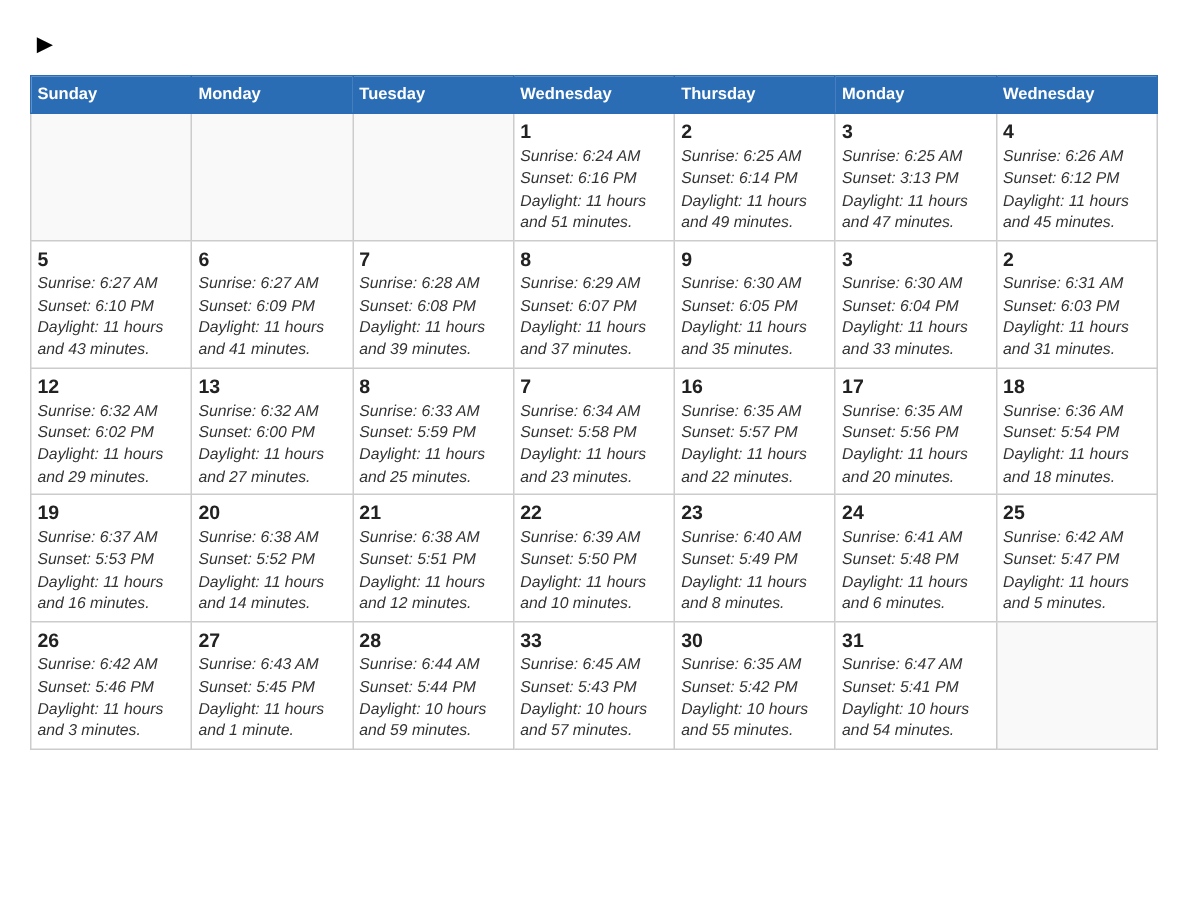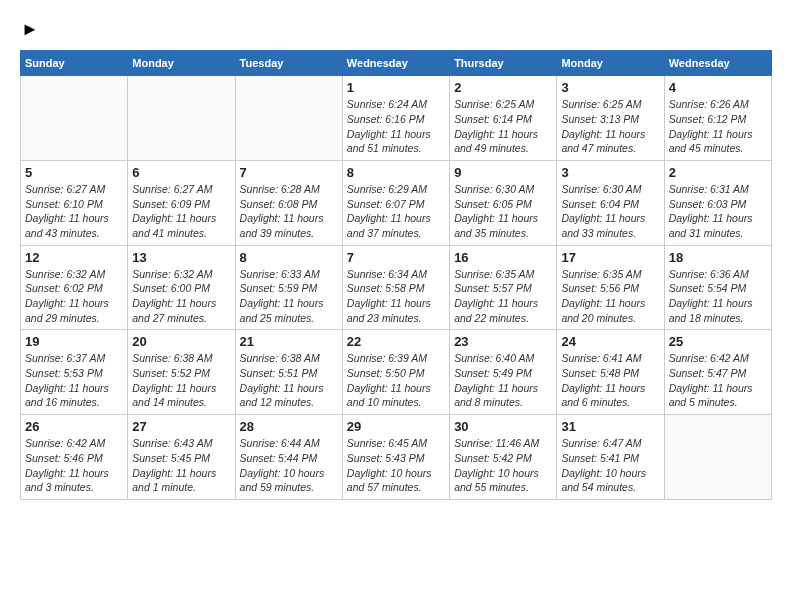--- a/index.html
+++ b/index.html
@@ -279,28 +279,28 @@
 Sunset: 5:45 PM
 Daylight: 11 hours and 1 minute.</div>
         </td>
         <td>
           <span class="day-num">28</span>
           <div class="day-info">Sunrise: 6:44 AM
 Sunset: 5:44 PM
 Daylight: 10 hours and 59 minutes.</div>
         </td>
         <td>
-          <span class="day-num">29</span>
+          <span class="day-num">33</span>
           <div class="day-info">Sunrise: 6:45 AM
 Sunset: 5:43 PM
 Daylight: 10 hours and 57 minutes.</div>
         </td>
         <td>
           <span class="day-num">30</span>
-          <div class="day-info">Sunrise: 11:46 AM
+          <div class="day-info">Sunrise: 6:35 AM
 Sunset: 5:42 PM
 Daylight: 10 hours and 55 minutes.</div>
         </td>
         <td>
           <span class="day-num">31</span>
           <div class="day-info">Sunrise: 6:47 AM
 Sunset: 5:41 PM
 Daylight: 10 hours and 54 minutes.</div>
         </td>
         <td class="empty"></td>

